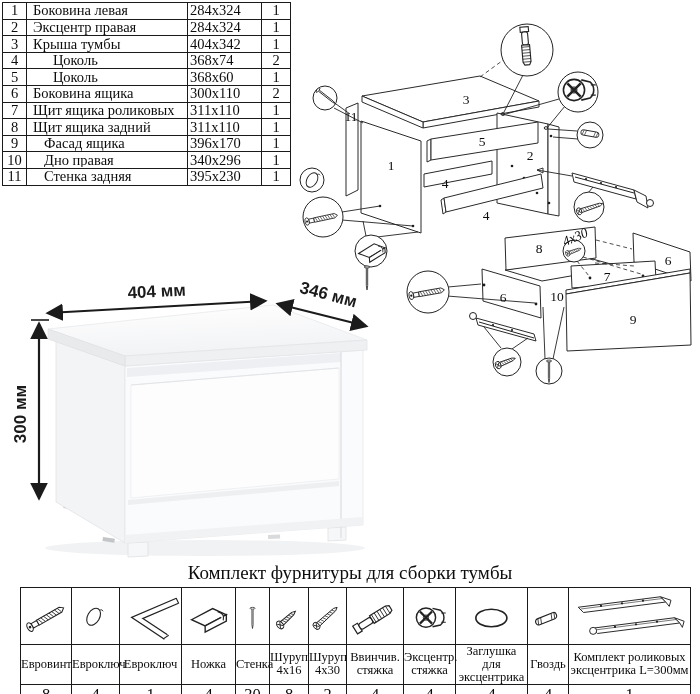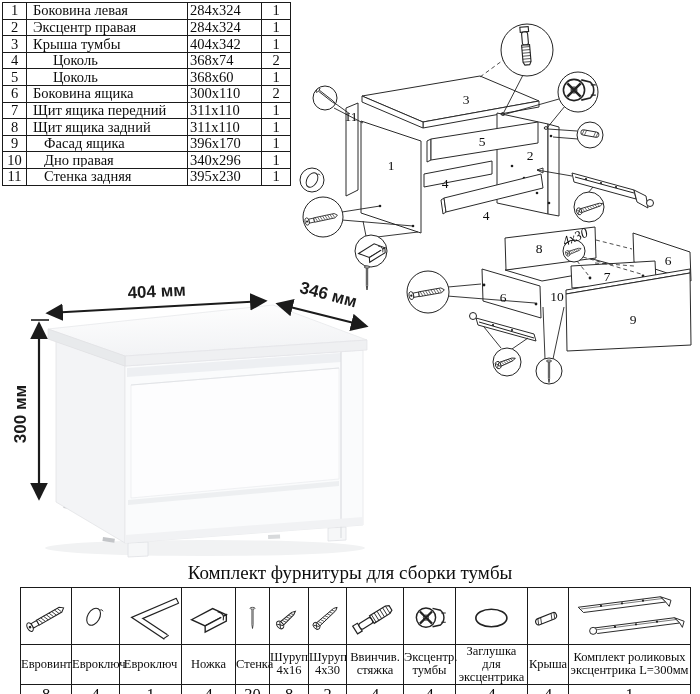--- a/index.html
+++ b/index.html
@@ -201,21 +201,21 @@
           <td class="c-qty">1</td>
         </tr>
         <tr>
           <td class="c-num">6</td>
           <td class="c-name ind0">Боковина ящика</td>
           <td class="c-size">300x110</td>
           <td class="c-qty">2</td>
         </tr>
         <tr>
           <td class="c-num">7</td>
-          <td class="c-name ind0">Щит ящика передний</td>
+          <td class="c-name ind0">Щит ящика роликовых</td>
           <td class="c-size">311x110</td>
           <td class="c-qty">1</td>
         </tr>
         <tr>
           <td class="c-num">8</td>
           <td class="c-name ind0">Щит ящика задний</td>
           <td class="c-size">311x110</td>
           <td class="c-qty">1</td>
         </tr>
         <tr>
@@ -529,23 +529,23 @@
         </tr>
       <tr>
           <td class="hw-name-cell">Евровинт</td>
           <td class="hw-name-cell">Евроключ</td>
           <td class="hw-name-cell">Евроключ</td>
           <td class="hw-name-cell">Ножка</td>
           <td class="hw-name-cell">Стенка</td>
           <td class="hw-name-cell">Шуруп 4x16</td>
           <td class="hw-name-cell">Шуруп 4x30</td>
           <td class="hw-name-cell">Ввинчив. стяжка</td>
-          <td class="hw-name-cell">Эксцентр. тумбы</td>
+          <td class="hw-name-cell">Эксцентр. стяжка</td>
           <td class="hw-name-cell">Заглушка для эксцентрика</td>
-          <td class="hw-name-cell">Крыша</td>
+          <td class="hw-name-cell">Гвоздь</td>
           <td class="hw-name-cell">Комплект роликовых эксцентрика L=300мм</td>
         </tr>
       <tr>
           <td class="hw-qty-cell">8</td>
           <td class="hw-qty-cell">4</td>
           <td class="hw-qty-cell">1</td>
           <td class="hw-qty-cell">4</td>
           <td class="hw-qty-cell">30</td>
           <td class="hw-qty-cell">8</td>
           <td class="hw-qty-cell">2</td>

